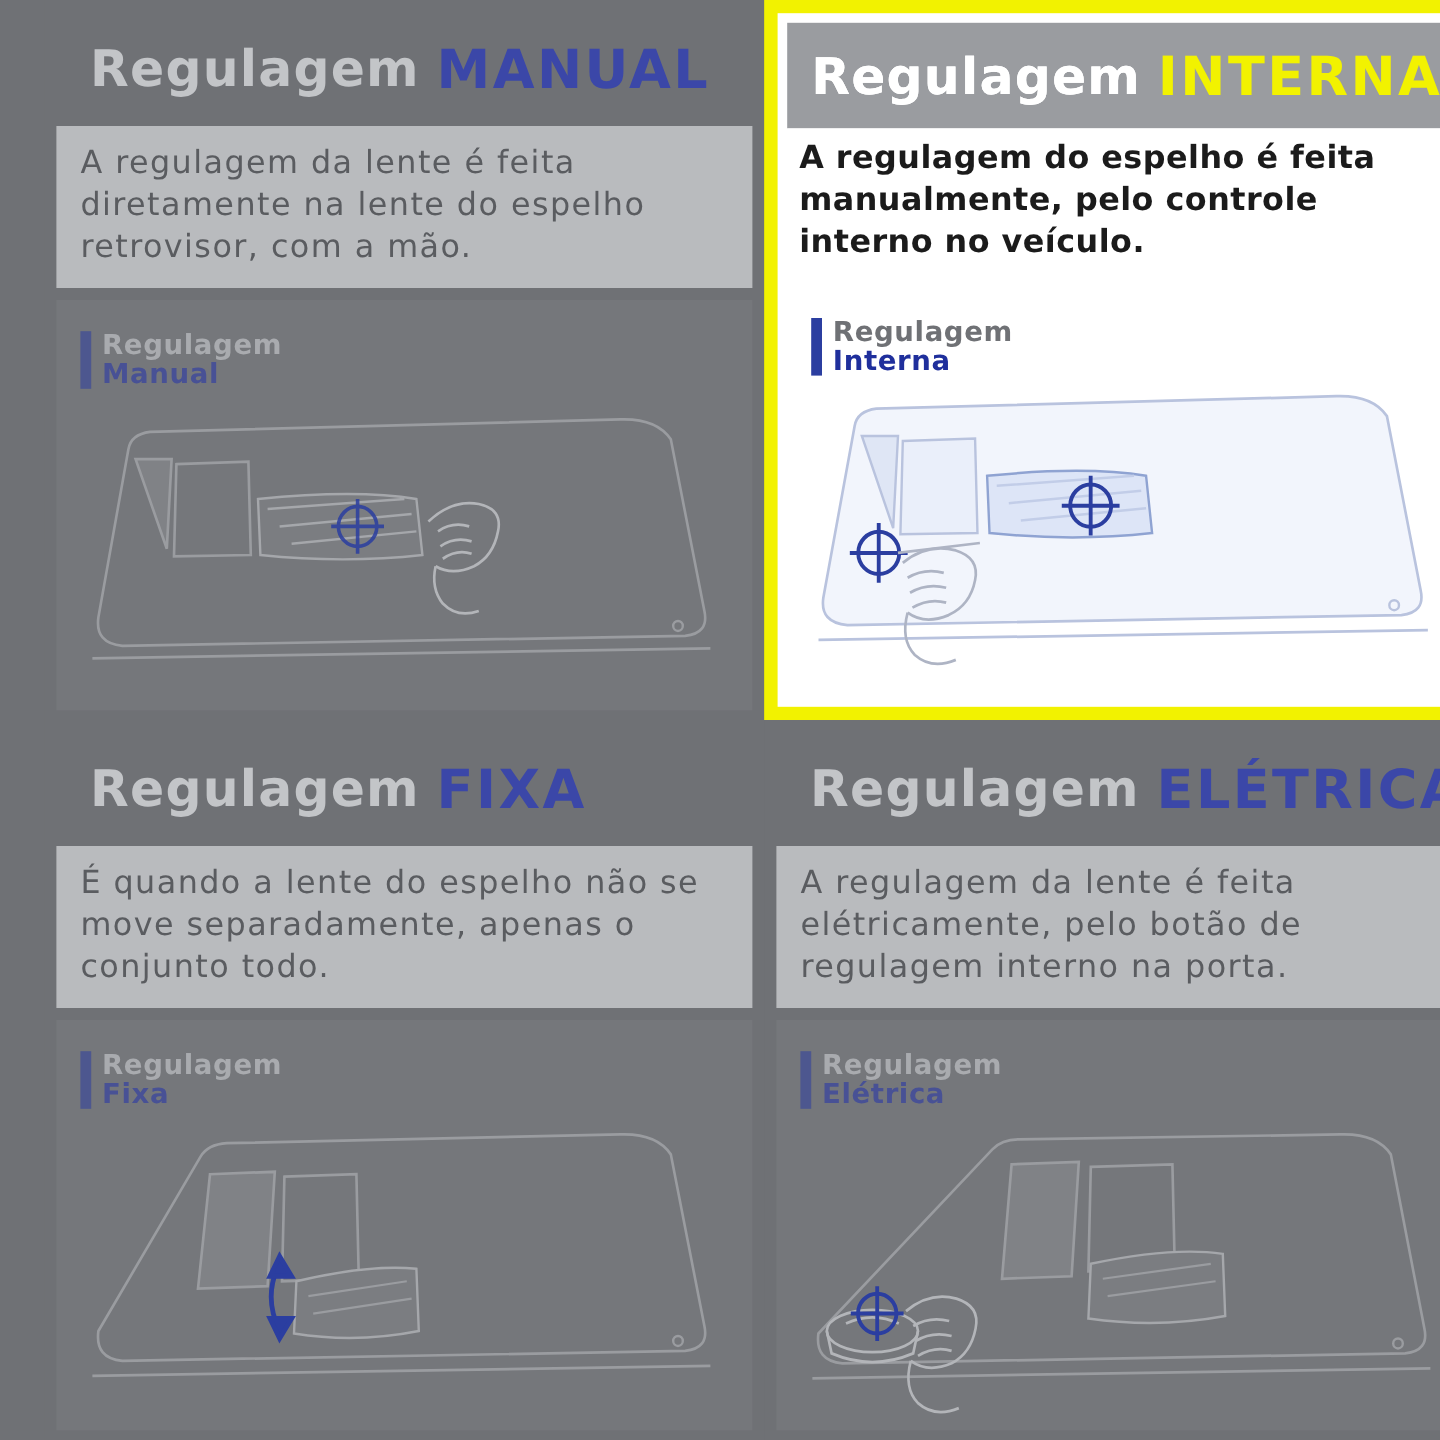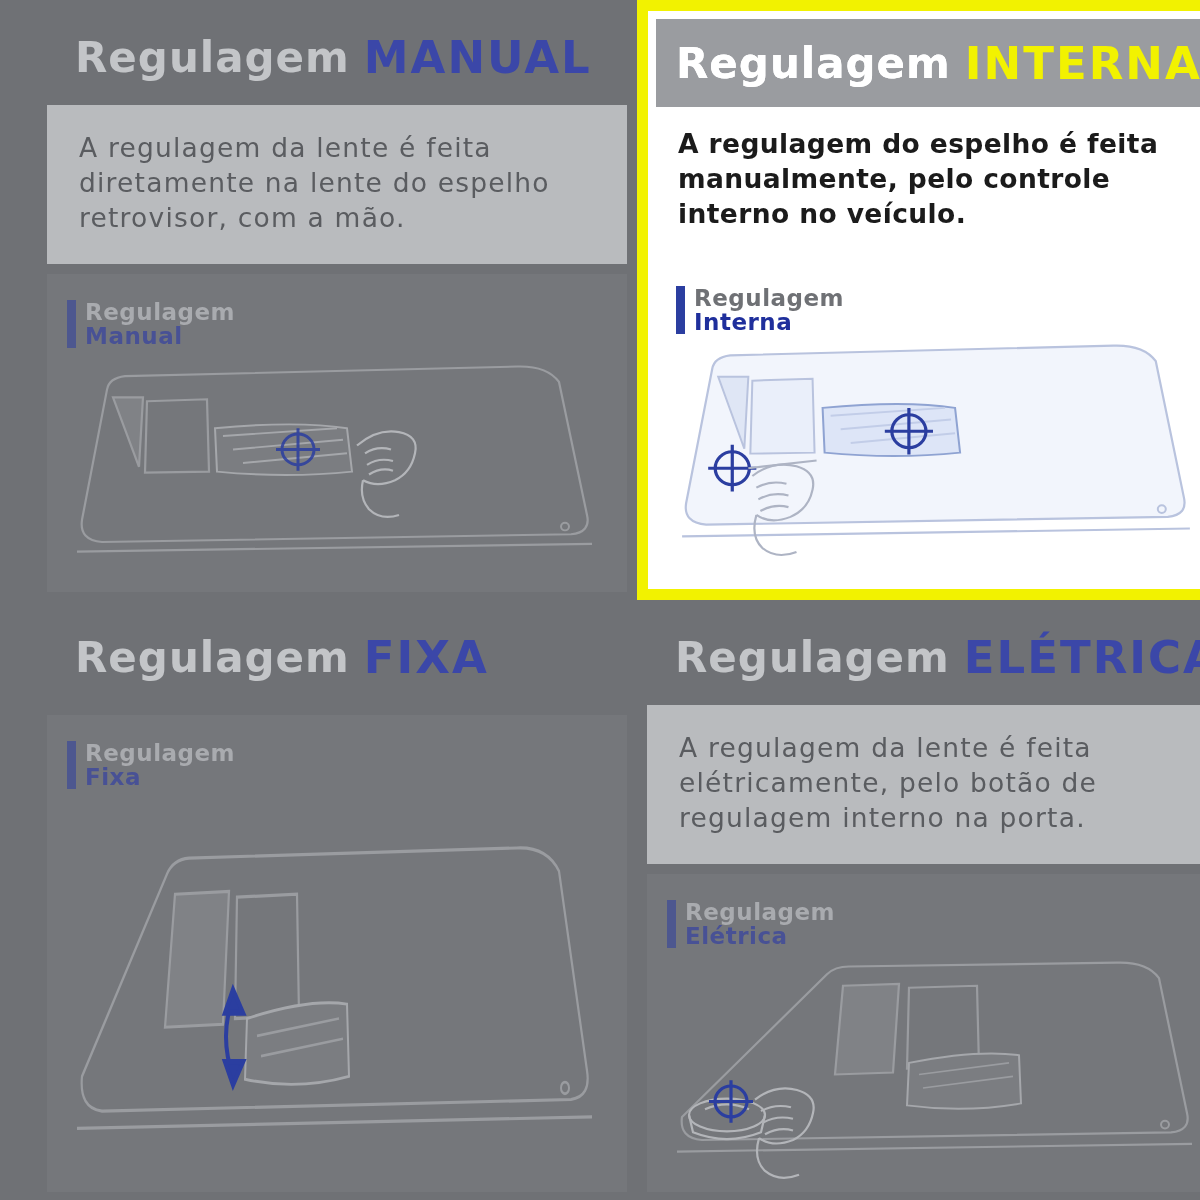--- a/index.html
+++ b/index.html
@@ -95,21 +95,21 @@
     min-height: 132px;
   }
   .panel.highlight .desc {
     background: #ffffff;
     color: #1b1b1b;
     font-weight: bold;
     letter-spacing: 0.4px;
     min-height: 126px;
     padding: 8px 10px 10px 10px;
   }
-  .desc p { margin: 12px; }
+  .desc p { margin: 0; }
   
   .illus {
     position: relative;
     margin-top: 10px;
     flex: 1;
     background: #75777b;
     overflow: hidden;
   }
   .panel.highlight .illus {
     background: #ffffff;
@@ -236,20 +236,23 @@
       </div>
     </div>
   </div>
 
   <div class="panel">
     <div class="inner">
       <div class="title">
         <span class="t1">Regulagem</span>
         <span class="t2">FIXA</span>
       </div>
+      <div class="desc">
+        <p>É quando a lente do espelho não se move separadamente, apenas o conjunto todo.</p>
+      </div>
       <div class="illus">
         <svg viewBox="0 0 580 330" preserveAspectRatio="none">
           <g fill="none" stroke="#9a9ca0" stroke-width="2.2">
             <path d="M35 250 L120 110 Q126 100 142 99 L470 92 Q500 91 512 108 L540 246 Q544 264 524 266 L55 274 Q32 272 35 250 Z"></path>
             <path d="M30 286 L545 278"></path>
             <path d="M128 124 L182 122 L176 214 L118 216 Z" fill="#808286"></path>
             <path d="M190 126 L250 124 L252 208 L188 210 Z"></path>
           </g>
           <g fill="#7b7d81" stroke="#a5a7ab" stroke-width="2">
             <path d="M200 210 Q262 196 300 200 L302 250 Q250 260 198 252 Z"></path>

